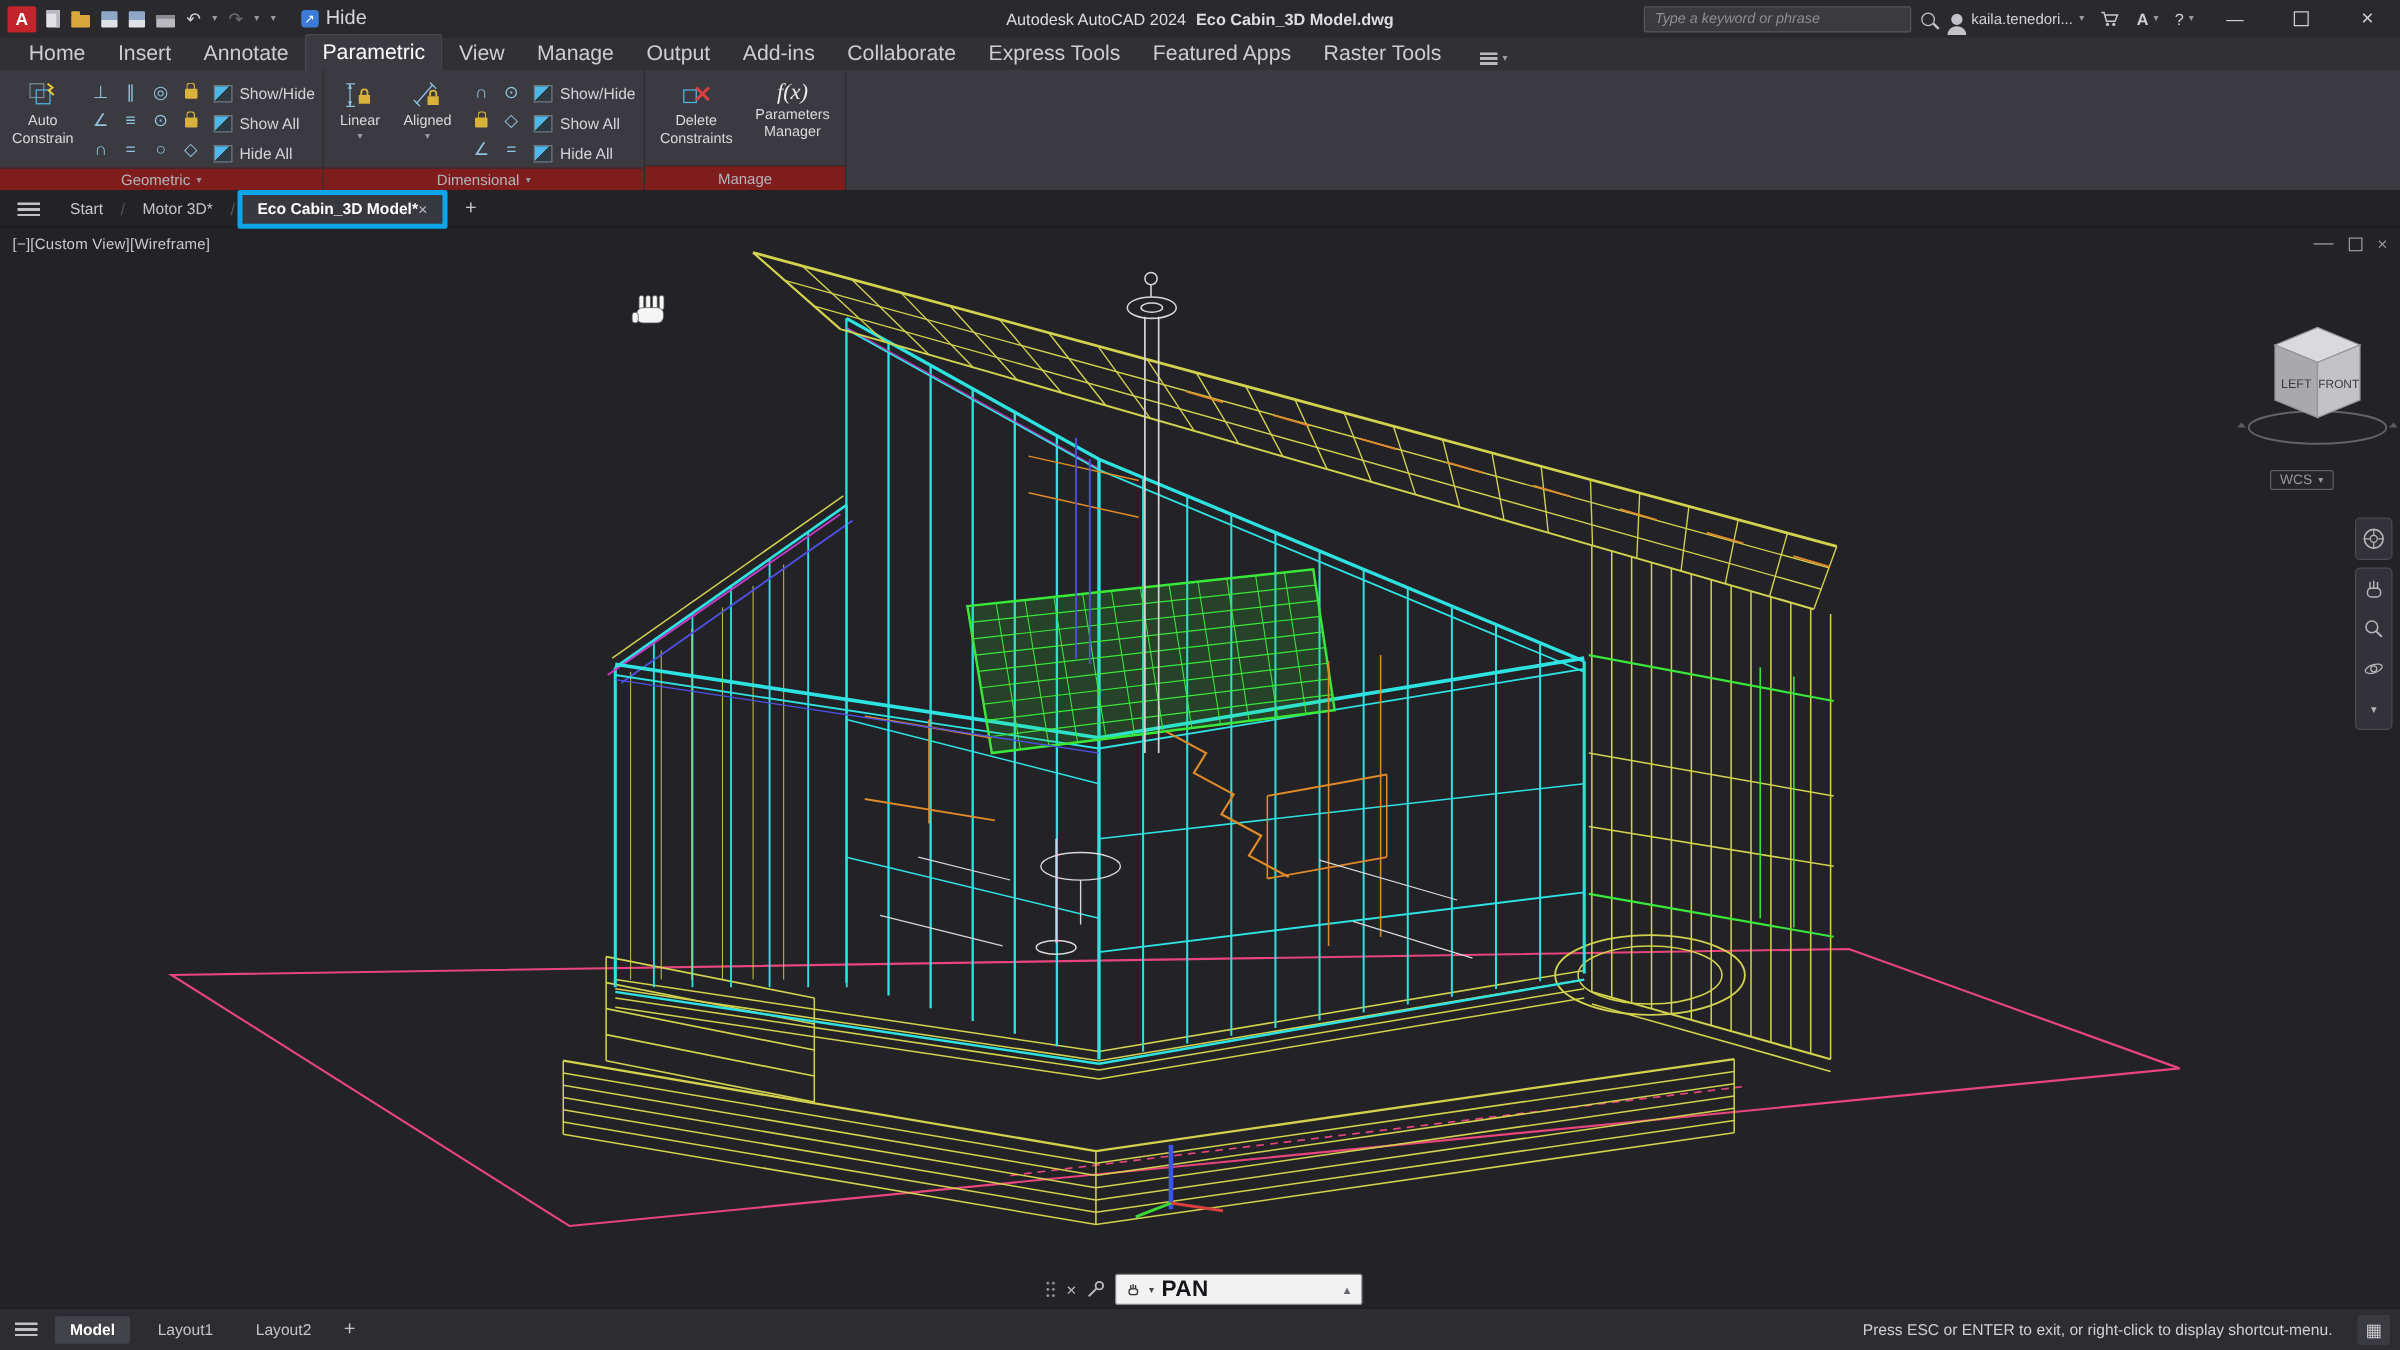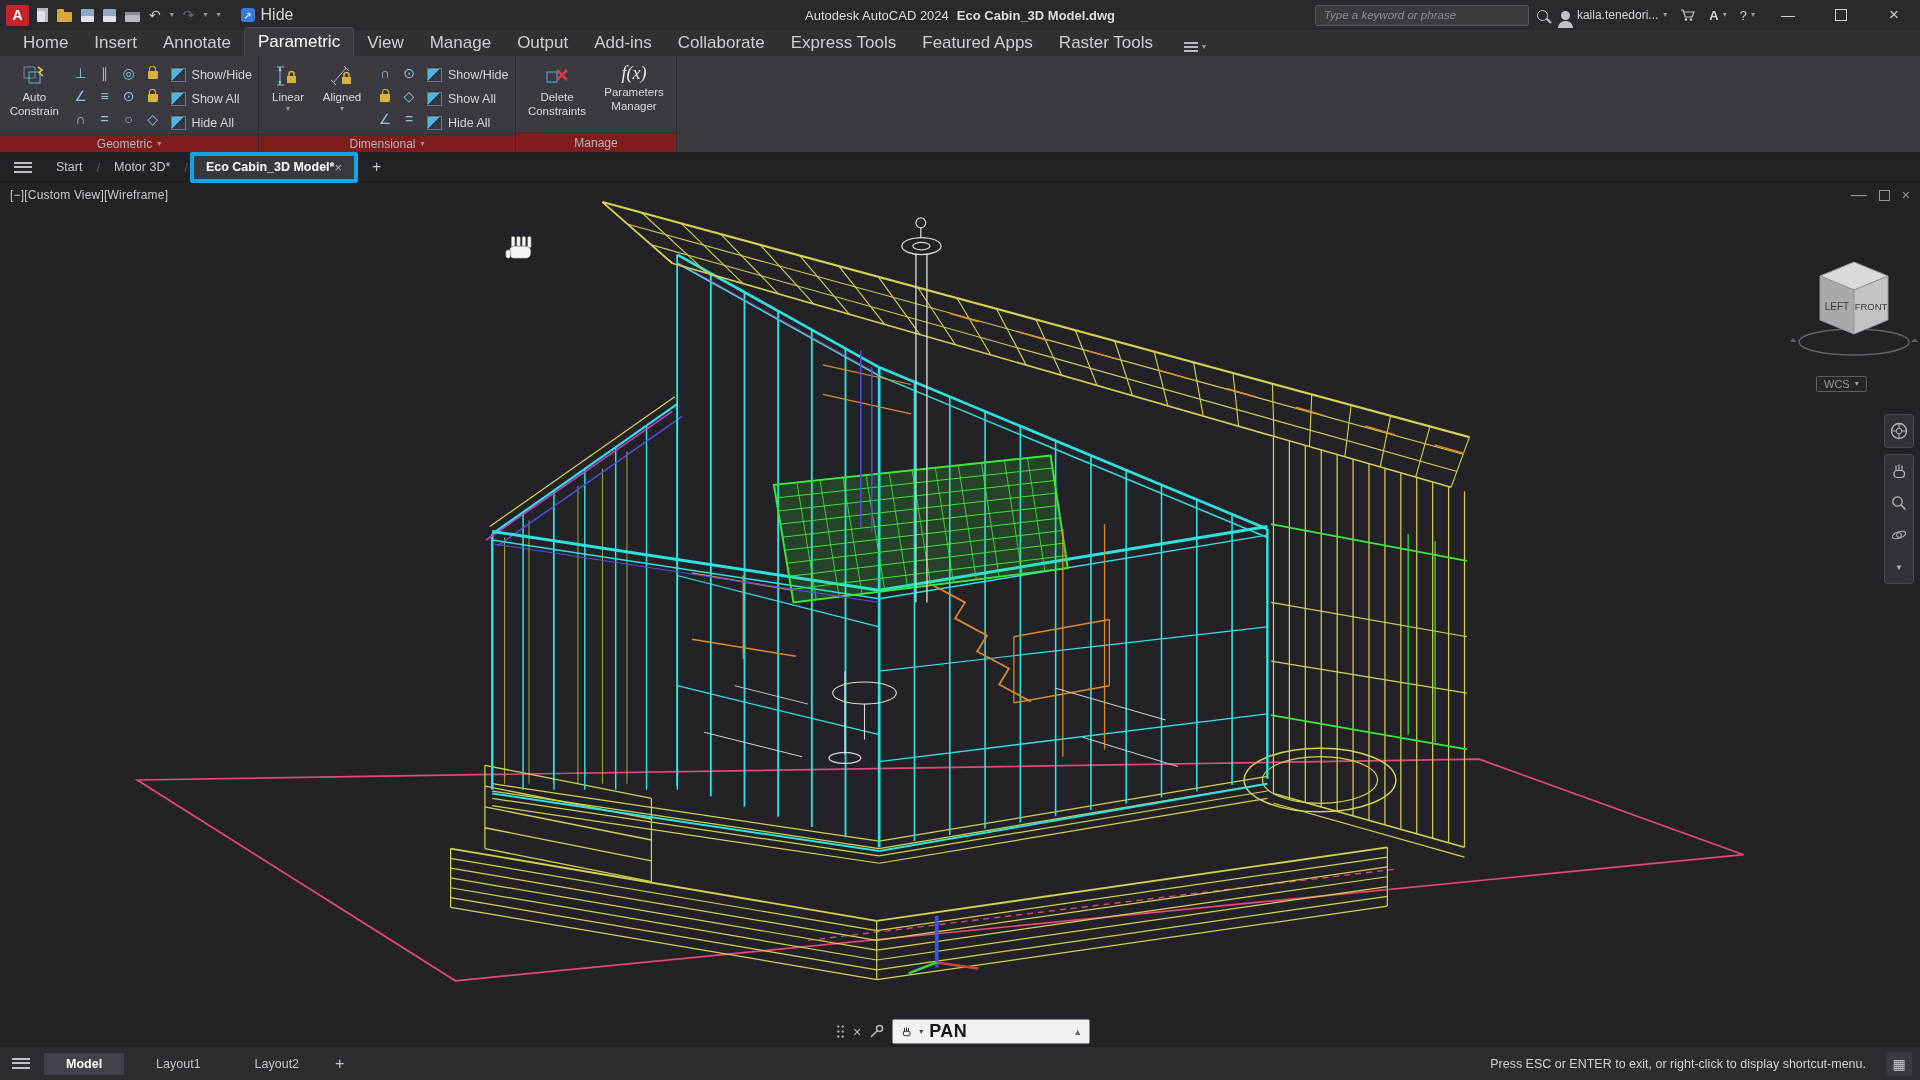--- a/index.html
+++ b/index.html
@@ -100,21 +100,21 @@
   .dock-x{color:#b8b8bd;font-size:14px;line-height:1}
   .cmd-field{width:182px;height:23px;background:#f2f2f2;border:1px solid #86868c;border-radius:2px;display:flex;
              align-items:center;padding:0 7px;gap:6px}
   .cmd-text{color:#15151a;font-size:18px;font-weight:bold;letter-spacing:.4px}
   .cmd-caret{color:#44444a;font-size:8px}
   .cmd-up{margin-left:auto;color:#66666c;font-size:9px}
 
   
   #statusbar{position:absolute;left:0;right:0;bottom:0;height:33px;background:#2c2c31;border-top:1px solid #1d1d21;
              z-index:10;display:flex;align-items:center;padding:0 8px;gap:10px}
-  .stab{padding:4px 22px;font-size:12.5px;color:#c3c3c8;border-radius:2px}
+  .stab{padding:4px 12px;font-size:12.5px;color:#c3c3c8;border-radius:2px}
   .stab.active{background:#42424a;color:#fff;font-weight:bold}
   #status-hint{margin-left:auto;font-size:12.5px;color:#d0d0d4}
   .grid-chip{width:26px;height:24px;background:#3a3a41;border-radius:2px;display:flex;align-items:center;
              justify-content:center;color:#c8c8cd;font-size:14px;margin-left:10px}
 </style>
 </head>
 <body>
 
 <div id="titlebar">
   <div class="acad-logo">A</div>

